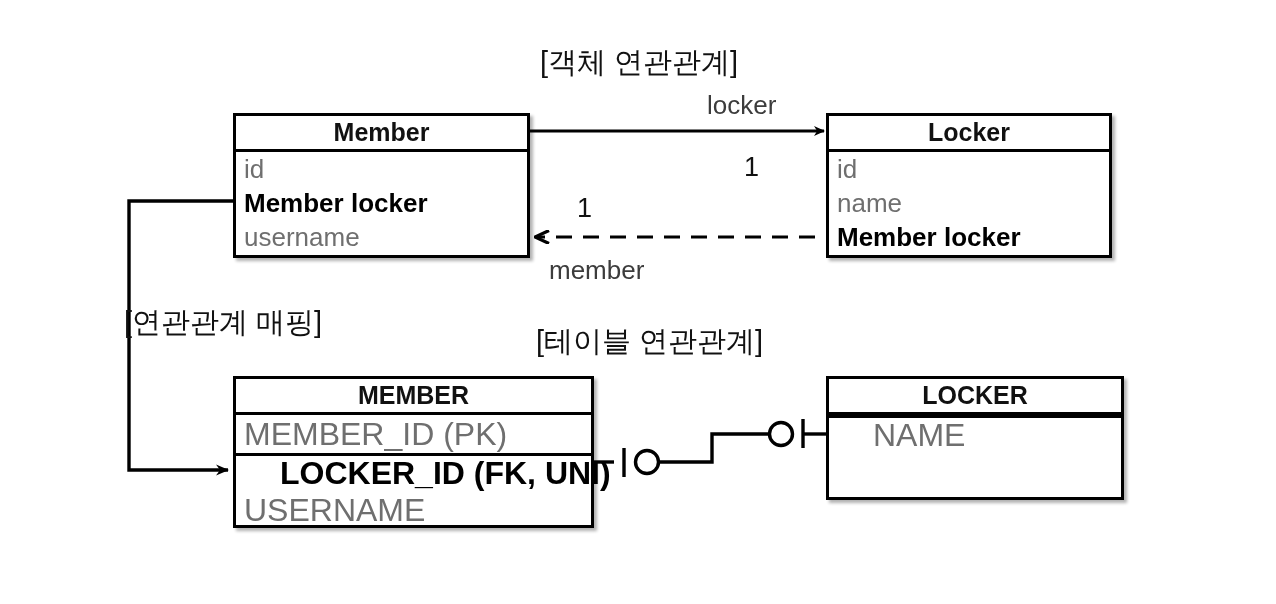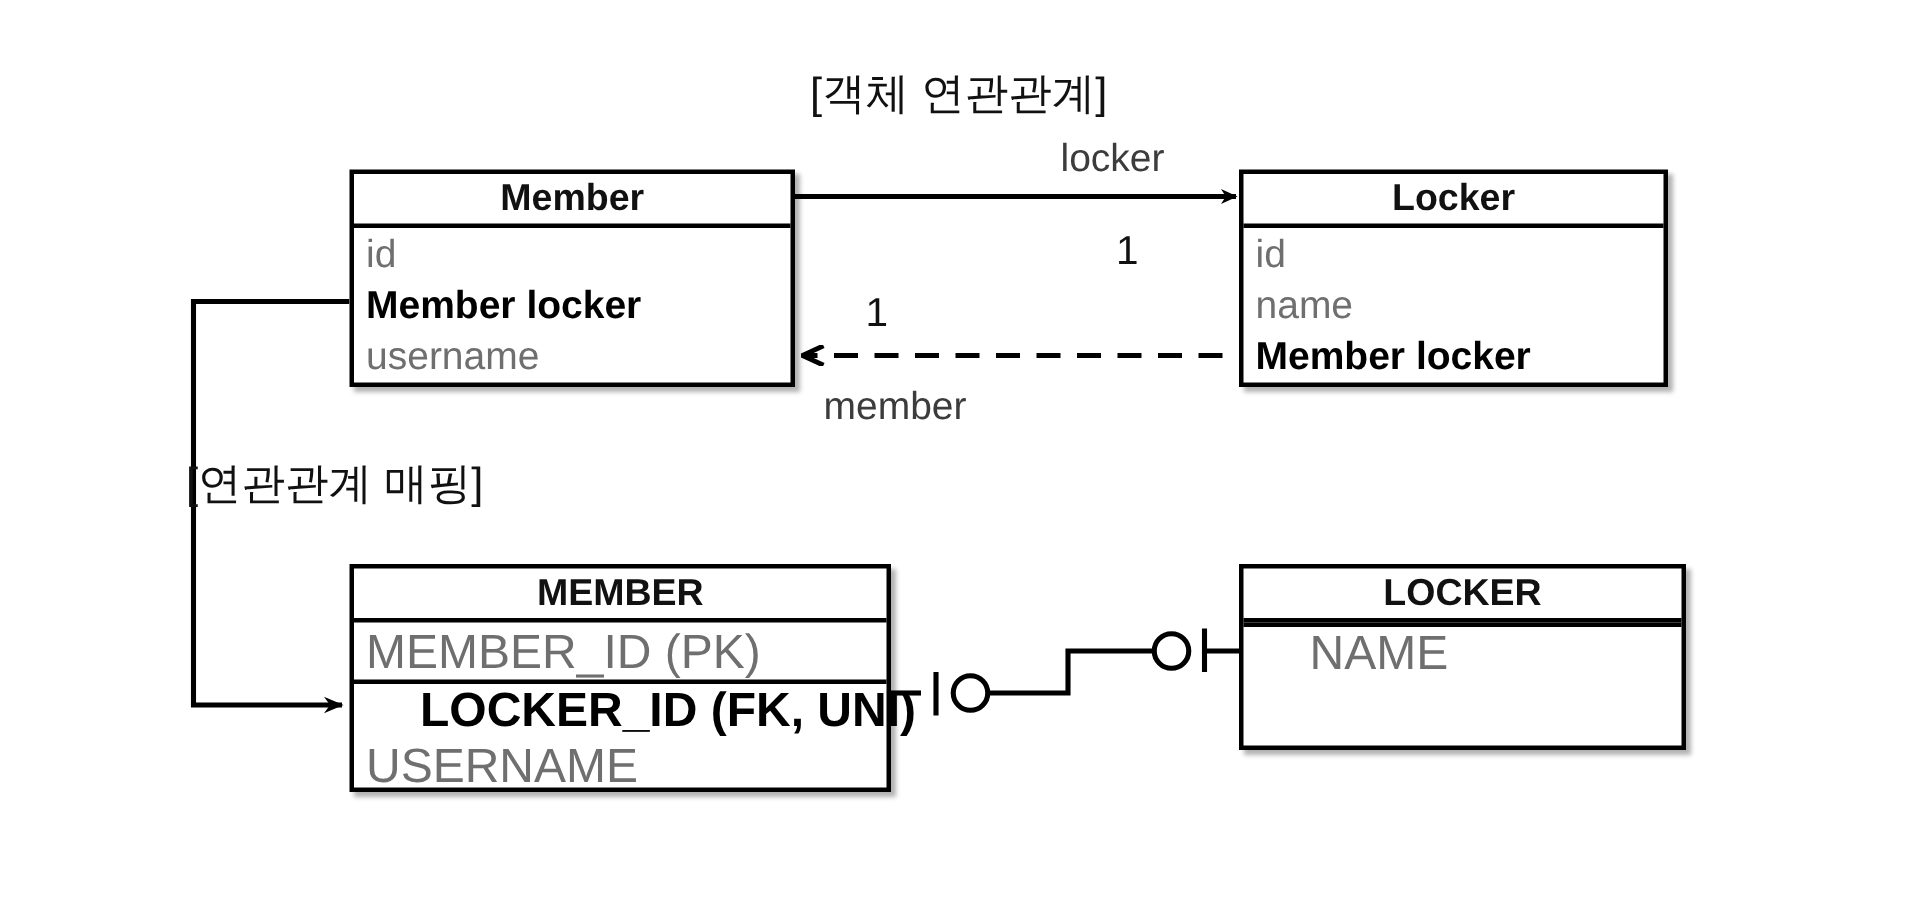--- a/index.html
+++ b/index.html
@@ -140,20 +140,21 @@
       <circle cx="781" cy="434" r="11.5" fill="#ffffff" stroke="#000000" stroke-width="3.4"></circle>
       <line x1="803" y1="419" x2="803" y2="448" stroke="#000000" stroke-width="3.4"></line>
       <path d="M803,434 L826,434" stroke="#000000" stroke-width="3.4" fill="none"></path>
     </g>
   </svg>
 
   <div class="label section" style="left:540px; top:43px;">[객체 연관관계]</div>
 
   <div class="label section" style="left:124px; top:303px;">[연관관계 매핑]</div>
 
+  <div class="label section" style="left:536px; top:322px;">[테이블 연관관계]</div>
 
   <div class="label edge" style="left:707px; top:90px;">locker</div>
 
   <div class="label mult" style="left:744px; top:152px;">1</div>
 
   <div class="label mult" style="left:577px; top:193px;">1</div>
 
   <div class="label edge" style="left:549px; top:255px;">member</div>
 
   <div class="box" id="box-member-entity" style="left:233px; top:113px; width:297px; height:145px;">

